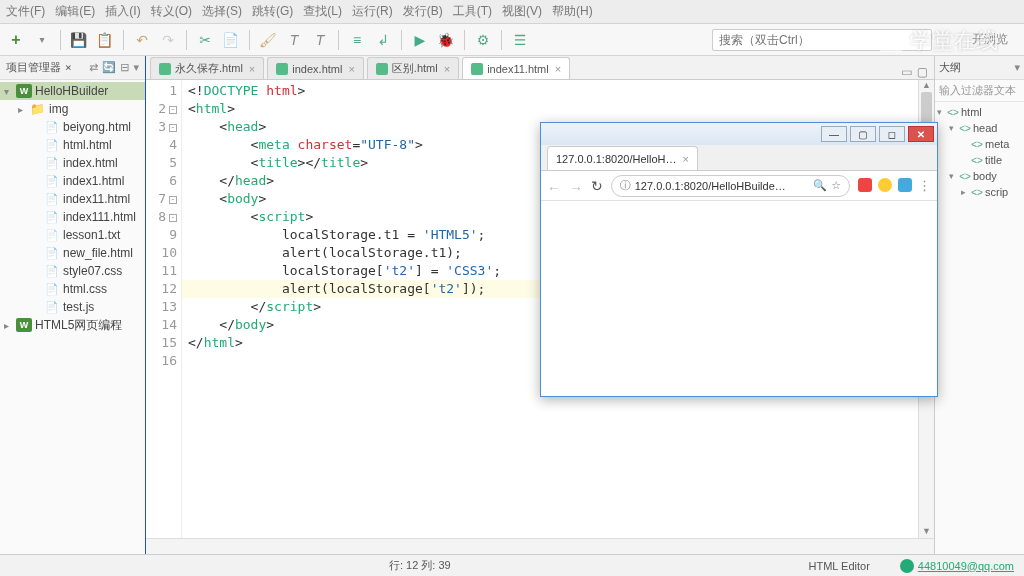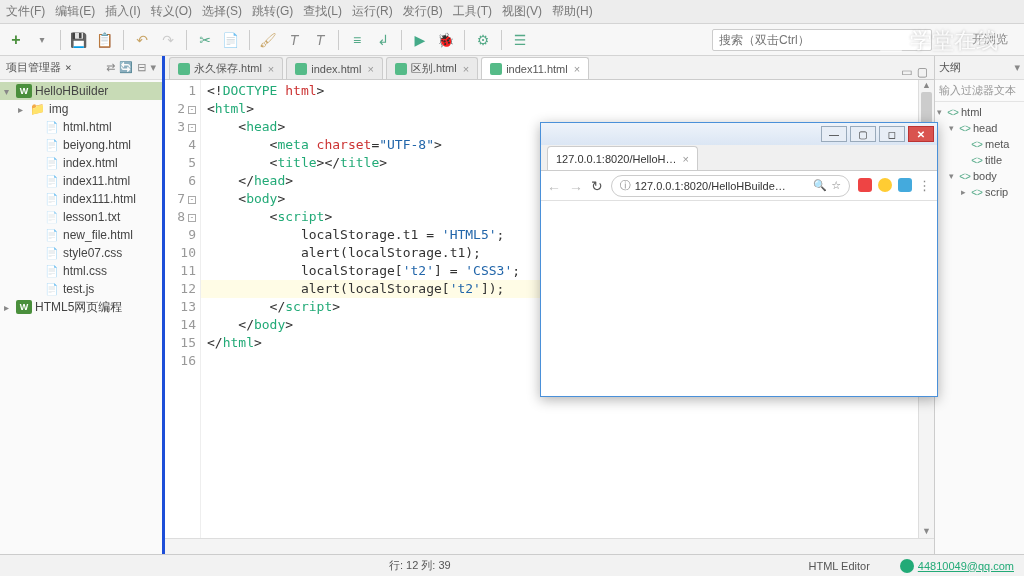--- a/index.html
+++ b/index.html
@@ -9,21 +9,21 @@
   .menubar span { cursor: default; }
   
   .toolbar { height: 32px; background: #f7f7f7; border-bottom: 1px solid #d4d4d4; display: flex; align-items: center; padding: 0 6px; gap: 6px; }
   .tb-sep { width: 1px; height: 20px; background: #ccc; margin: 0 2px; }
   .tb-btn { width: 20px; height: 20px; display: inline-flex; align-items: center; justify-content: center; color: #5a8; font-size: 14px; cursor: pointer; }
   .tb-plus { color: #4a8f3c; font-weight: bold; font-size: 16px; }
   .tb-search { margin-left: auto; width: 220px; height: 22px; border: 1px solid #ccc; border-radius: 2px; padding: 0 6px; font-size: 12px; color: #999; background: #fff; }
   
   .main { display: flex; height: calc(576px - 24px - 32px - 22px); }
   
-  .left-panel { width: 165px; background: #fafafa; border-right: 3px solid #1d4ed8; display: flex; flex-direction: column; }
+  .left-panel { width: 146px; background: #fafafa; border-right: 1px solid #1d4ed8; display: flex; flex-direction: column; }
   .panel-hdr { height: 24px; display: flex; align-items: center; padding: 0 6px; border-bottom: 1px solid #ddd; background: #f2f2f2; font-size: 11px; color: #555; position: relative; }
   .panel-hdr .ph-close { font-family: monospace; margin-left: 4px; }
   .panel-hdr .ph-icons { margin-left: auto; display: flex; gap: 4px; color: #888; }
   
   .tree { flex: 1; overflow: auto; padding: 2px 0; }
   .tree-item { height: 18px; display: flex; align-items: center; padding-left: 4px; cursor: pointer; font-size: 12px; color: #444; }
   .tree-item.sel { background: #c8dbb6; }
   .tree-item .tw { width: 12px; display: inline-block; color: #888; font-size: 10px; }
   .tree-item .ic { width: 16px; height: 14px; display: inline-flex; align-items: center; justify-content: center; margin-right: 3px; }
   .ic-w { background: #4a8f3c; color: #fff; font-size: 9px; font-weight: bold; border-radius: 2px; width: 14px; }
@@ -162,31 +162,36 @@
           <span>HelloHBuilder</span>
         </div>
         <div class="tree-item indent-1">
           <span class="tw">▸</span>
           <span class="ic ic-folder">📁</span>
           <span>img</span>
         </div>
         <div class="tree-item indent-2">
           <span class="tw"></span>
           <span class="ic ic-html"></span>
+          <span>beiyong.html</span>
+        </div>
+        <div class="tree-item indent-2">
+          <span class="tw"></span>
+          <span class="ic ic-html"></span>
           <span>html.html</span>
         </div>
         <div class="tree-item indent-2">
           <span class="tw"></span>
           <span class="ic ic-html"></span>
-          <span>beiyong.html</span>
-        </div>
-        <div class="tree-item indent-2">
-          <span class="tw"></span>
-          <span class="ic ic-html"></span>
           <span>index.html</span>
+        </div>
+        <div class="tree-item indent-2">
+          <span class="tw"></span>
+          <span class="ic ic-html"></span>
+          <span>index1.html</span>
         </div>
         <div class="tree-item indent-2">
           <span class="tw"></span>
           <span class="ic ic-html"></span>
           <span>index11.html</span>
         </div>
         <div class="tree-item indent-2">
           <span class="tw"></span>
           <span class="ic ic-html"></span>
           <span>index111.html</span>

